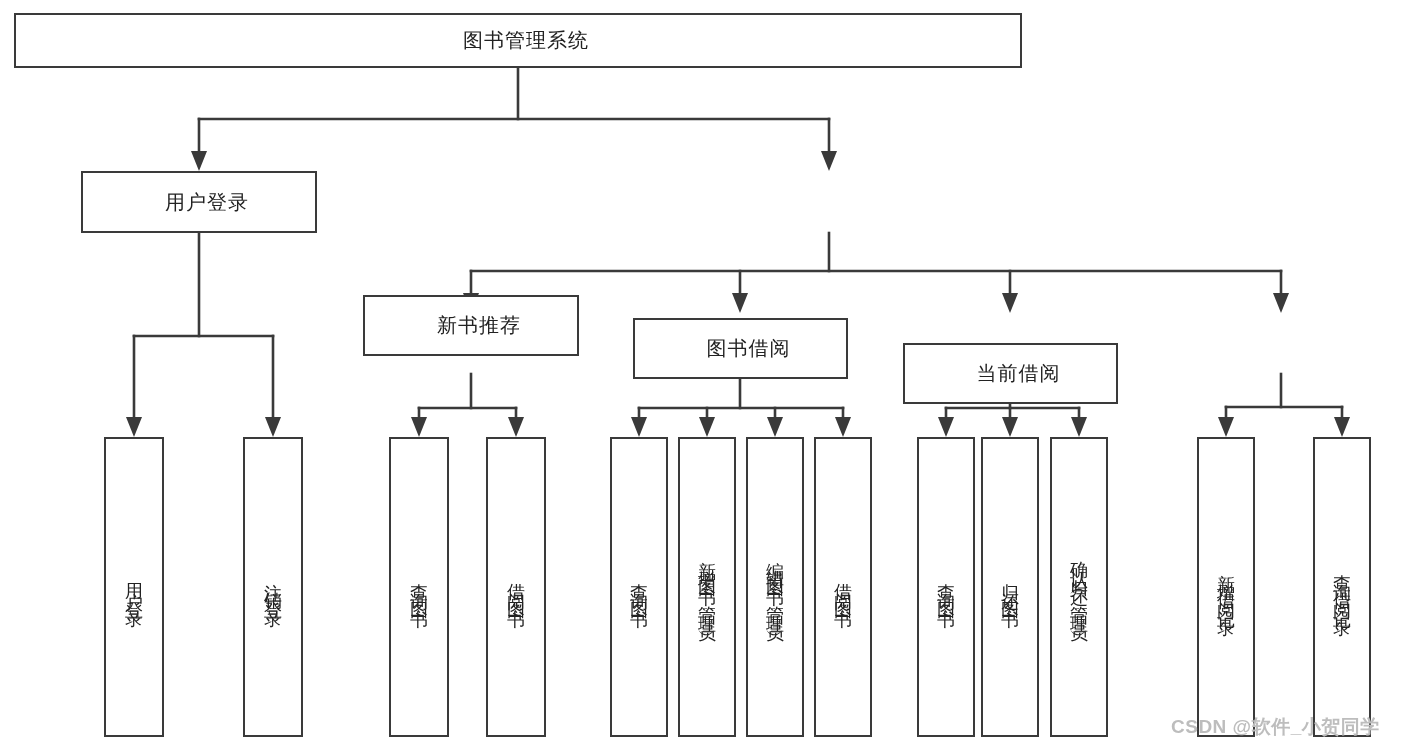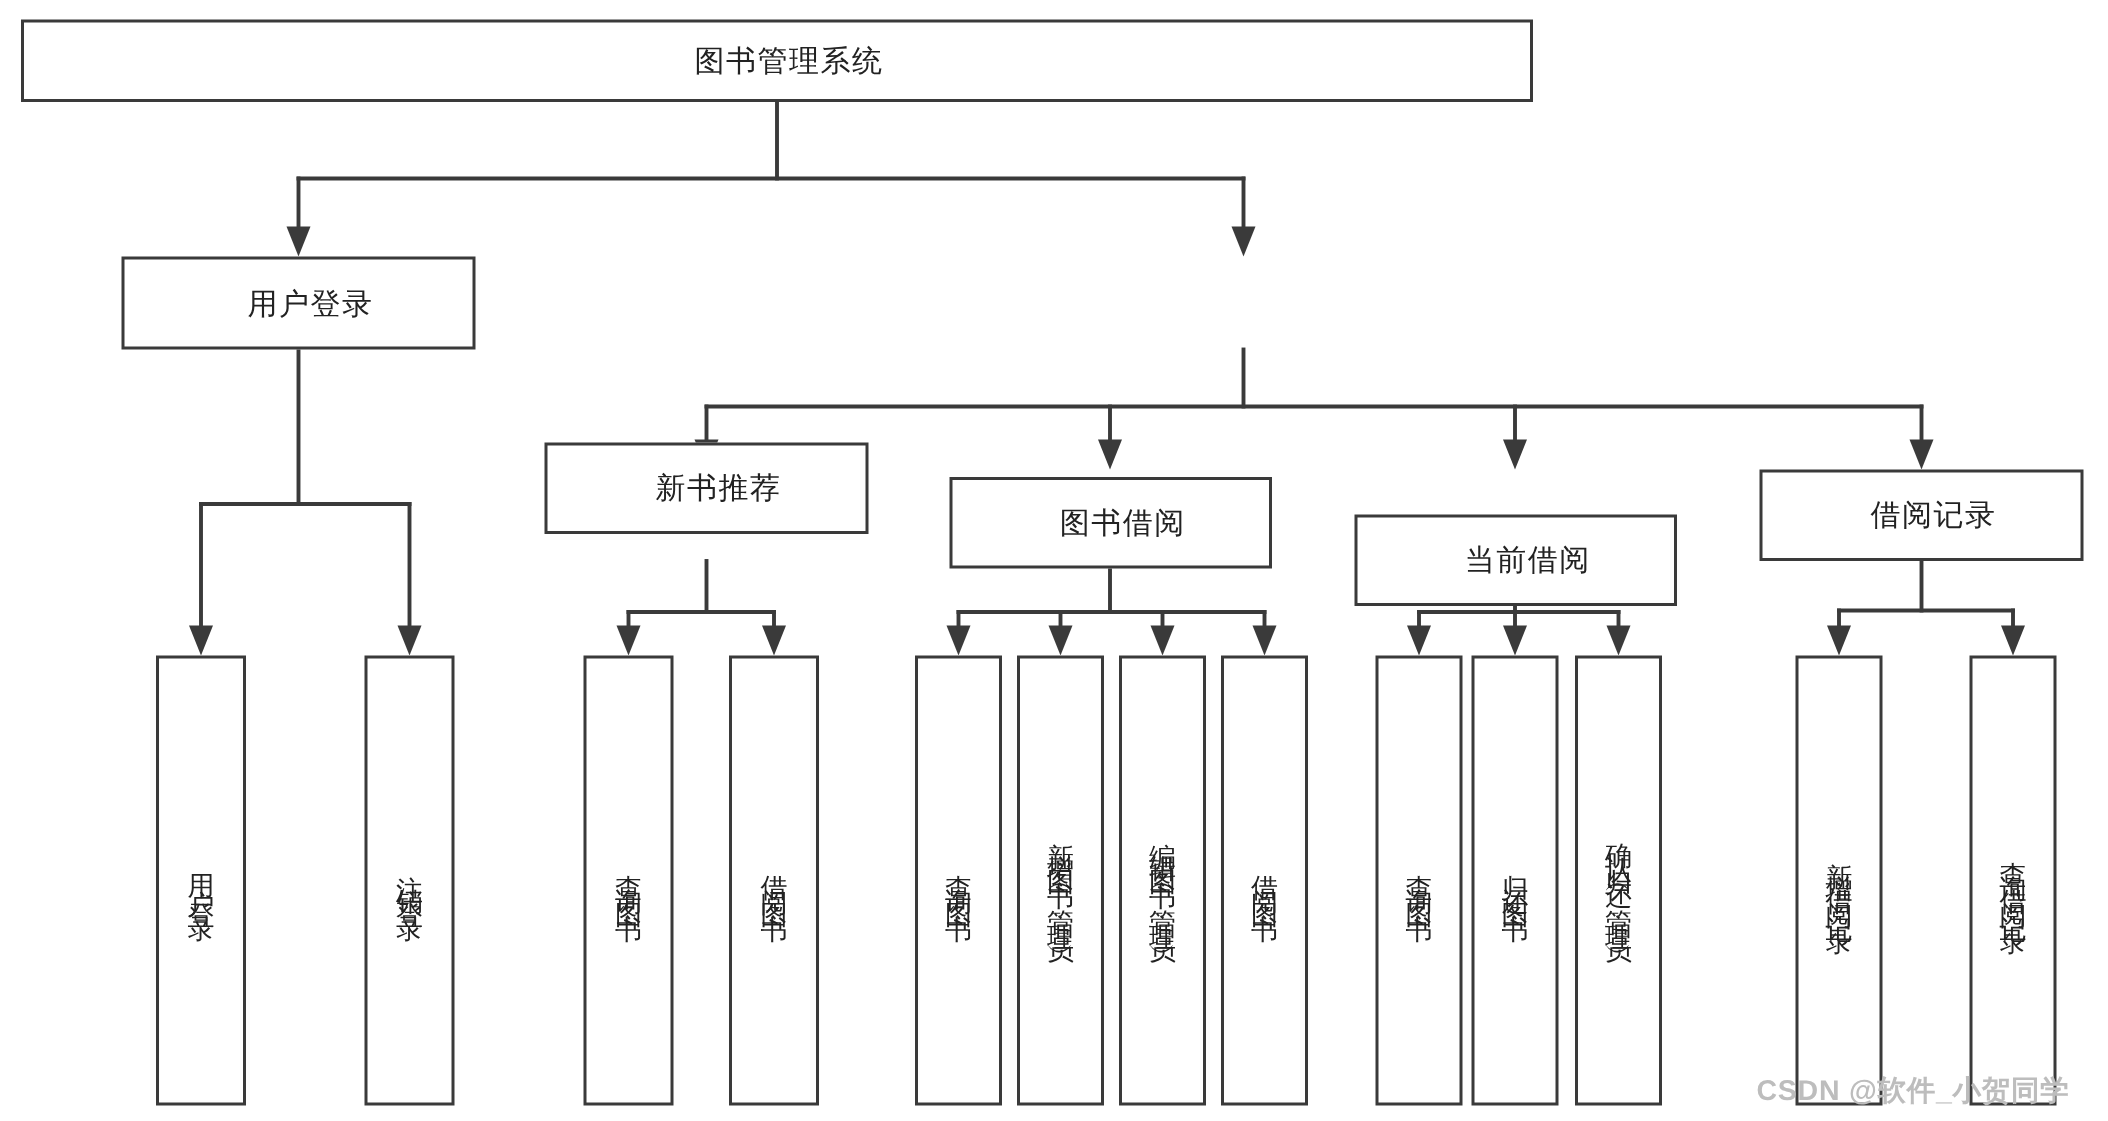--- a/index.html
+++ b/index.html
@@ -142,23 +142,20 @@
 
   <div class="node node-h n-l3a">
     <span>新书推荐</span>
   </div>
   <div class="node node-h n-l3b">
     <span>图书借阅</span>
   </div>
   <div class="node node-h n-l3c">
     <span>当前借阅</span>
   </div>
-  <div class="node node-h n-l3d">
-    <span>借阅记录</span>
-  </div>
 
   <div class="node node-v n-a1">
     <span class="vtext">用户登录</span>
   </div>
   <div class="node node-v n-a2">
     <span class="vtext">注销登录</span>
   </div>
 
   <div class="node node-v n-b1">
     <span class="vtext">查询图书</span>

